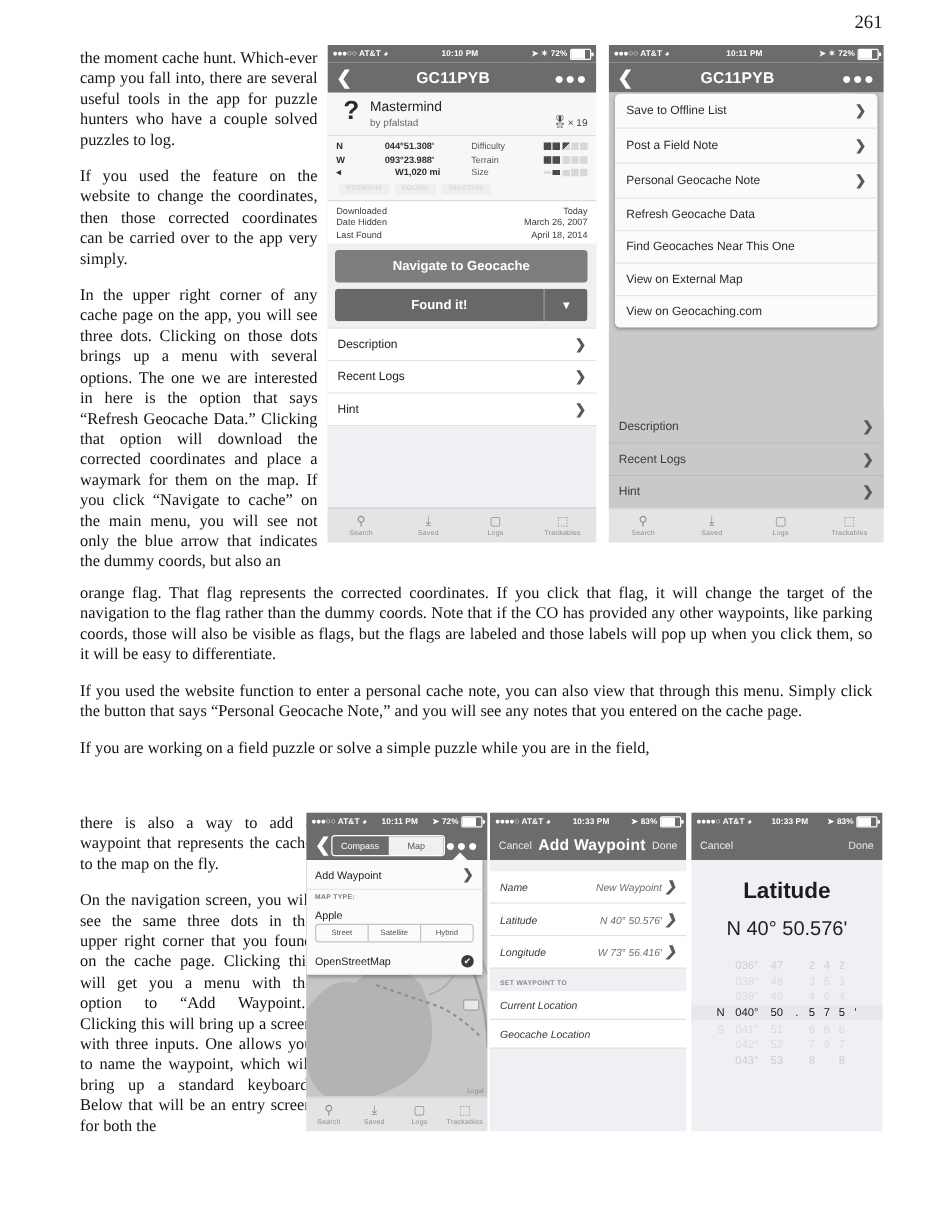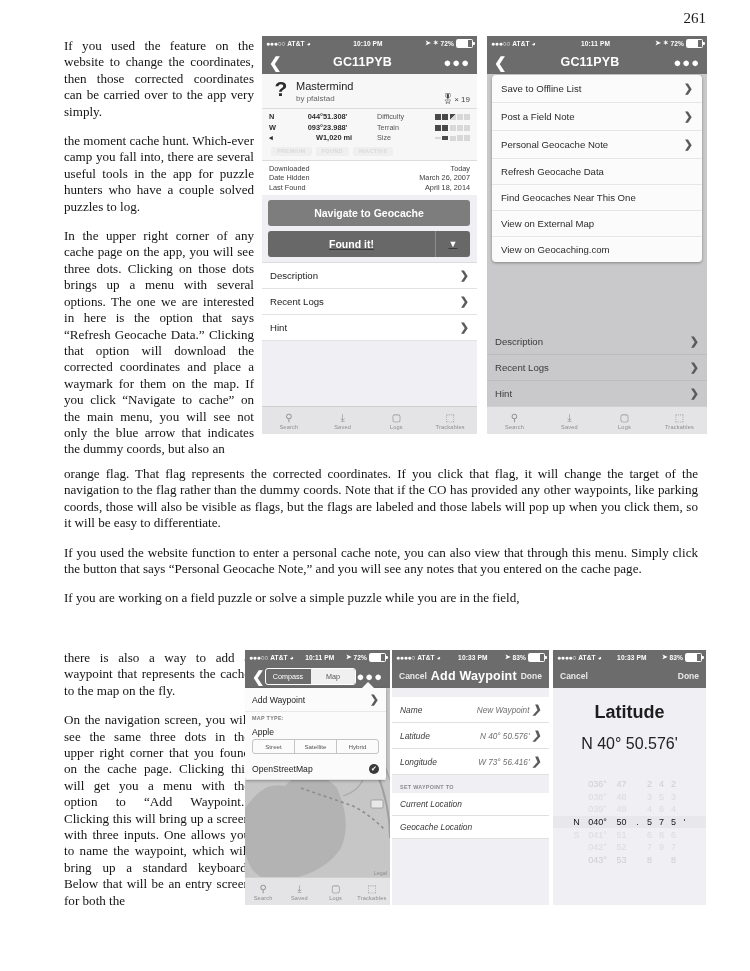--- a/index.html
+++ b/index.html
@@ -64,21 +64,21 @@
 
   
   .navbar{
     height:24px;background:#6c6c6c;color:#fff;
     display:flex;align-items:center;justify-content:space-between;
     padding:0 7px;box-sizing:border-box;position:relative;
   }
   .nav-title{font-size:12.5px;font-weight:bold;letter-spacing:.2px;}
   .nav-back{font-size:15px;font-weight:bold;line-height:1;}
   .nav-dots{font-size:13px;letter-spacing:1px;line-height:1;}
-  .nav-side{font-size:8.5px;color:#e8e8e8;font-weight:bold;}
+  .nav-side{font-size:8.5px;color:#e8e8e8;}
 
   
   .cache-head{background:#f7f7f7;padding:6px 7px 4px 7px;display:flex;align-items:flex-start;border-bottom:1px solid #dcdcdc;}
   .qmark{font-size:21px;font-weight:bold;color:#2b2b2b;line-height:.9;width:24px;text-align:center;}
   .cache-titles{flex:1;padding-left:3px;}
   .cache-name{font-size:11px;color:#222;line-height:13px;}
   .cache-by{font-size:8px;color:#666;line-height:11px;}
   .fav{font-size:8px;color:#444;align-self:flex-end;white-space:nowrap;}
   .fav .ribbon{font-size:10px;}
 
@@ -103,21 +103,21 @@
   }
 
   .datelist{background:#fff;border-top:1px solid #dcdcdc;padding:3px 7px;}
   .daterow{display:flex;justify-content:space-between;font-size:7.3px;color:#3c3c3c;line-height:9.6px;}
 
   .btnwrap{padding:5px 7px 0 6px;background:#efeff4;}
   .bigbtn{
     background:#7d7d7d;color:#fff;text-align:center;font-size:10.5px;font-weight:bold;
     border-radius:3px;padding:7px 0;margin-bottom:5px;
   }
-  .foundrow{display:flex;border-radius:3px;overflow:hidden;margin-bottom:5px;text-decoration:underline;}
+  .foundrow{display:flex;border-radius:3px;overflow:hidden;margin-bottom:5px;}
   .foundbtn{flex:1;background:#686868;color:#fff;text-align:center;font-size:10.5px;font-weight:bold;padding:7px 0;}
   .founddrop{width:34px;background:#686868;color:#fff;display:flex;align-items:center;justify-content:center;border-left:1px solid #8c8c8c;font-size:9px;}
 
   .rowlist{background:#fff;border-top:1px solid #dcdcdc;}
   .listrow{
     display:flex;align-items:center;justify-content:space-between;
     padding:6px 8px;border-bottom:1px solid #e2e2e2;
     font-size:9.6px;color:#222;background:#fff;gap:40px;
   }
   .chev{color:#5a5a5a;font-size:11px;font-weight:bold;}
@@ -176,21 +176,21 @@
   
   .navbar.plain{justify-content:space-between;}
   .wprow{display:flex;align-items:center;justify-content:space-between;padding:6px 8px;font-size:8.4px;color:#3a3a3a;border-bottom:1px solid #e0e0e0;background:#fff;font-style:italic;}
   .wprow .val{color:#6e6e6e;font-size:8.2px;}
   .wphdr{font-size:5.4px;font-weight:bold;color:#8a8a8a;letter-spacing:.3px;padding:9px 8px 3px 8px;}
   .wpsep{height:9px;background:#efeff4;}
 
   
   .lat-title{text-align:center;font-size:18px;font-weight:bold;color:#1d1d1d;margin-top:14px;font-family:"Liberation Sans",sans-serif;}
   .lat-val{text-align:center;font-size:16px;color:#222;margin-top:12px;font-family:"Liberation Sans",sans-serif;}
-  .picker{position:absolute;left:0;right:0;top:128px;height:90px;}
+  .picker{position:absolute;left:0;right:0;top:116px;height:90px;}
   .pickrow{display:flex;justify-content:center;align-items:center;height:12.6px;font-size:9px;color:#c6c6c6;font-family:"Liberation Sans",sans-serif;}
   .pickrow.sel{color:#171717;font-weight:normal;background:rgba(0,0,0,0.03);}
   .pickrow.f1{color:#dcdcdc;}
   .pickrow.f2{color:#cfcfcf;}
   .pk{text-align:center;}
   .pk.c0{width:14px;}
   .pk.c1{width:28px;}
   .pk.c2{width:20px;}
   .pk.c3{width:12px;}
   .pk.c4{width:12px;}
@@ -199,22 +199,22 @@
   .pk.c7{width:10px;}
 </style>
 </head>
 <body>
 
 <div class="page">
 
   <div class="page-num">261</div>
 
   <div class="col-text" id="para-block-1">
+    <p>the moment cache hunt. Which-ever camp you fall into, there are several useful tools in the app for puzzle hunters who have a couple solved puzzles to log.</p>
     <p>If you used the feature on the website to change the coordinates, then those corrected coordinates can be carried over to the app very simply.</p>
-    <p>the moment cache hunt. Which-ever camp you fall into, there are several useful tools in the app for puzzle hunters who have a couple solved puzzles to log.</p>
     <p>In the upper right corner of any cache page on the app, you will see three dots. Clicking on those dots brings up a menu with several options. The one we are interested in here is the option that says “Refresh Geocache Data.” Clicking that option will download the corrected coordinates and place a waymark for them on the map. If you click “Navigate to cache” on the main menu, you will see not only the blue arrow that indicates the dummy coords, but also an</p>
   </div>
 
   <div class="col-text" id="para-block-2">
     <p>orange flag. That flag represents the corrected coordinates.  If you click that flag, it will change the target of the navigation to the flag rather than the dummy coords. Note that if the CO has provided any other waypoints, like parking coords, those will also be visible as flags, but the flags are labeled and those labels will pop up when you click them, so it will be easy to differentiate.</p>
     <p>If you used the website function to enter a personal cache note, you can also view that through this menu. Simply click the button that says “Personal Geocache Note,” and you will see any notes that you entered on the cache page.</p>
     <p>If you are working on a field puzzle or solve a simple puzzle while you are in the field,</p>
   </div>
 
   <div class="col-text" id="para-block-3">

